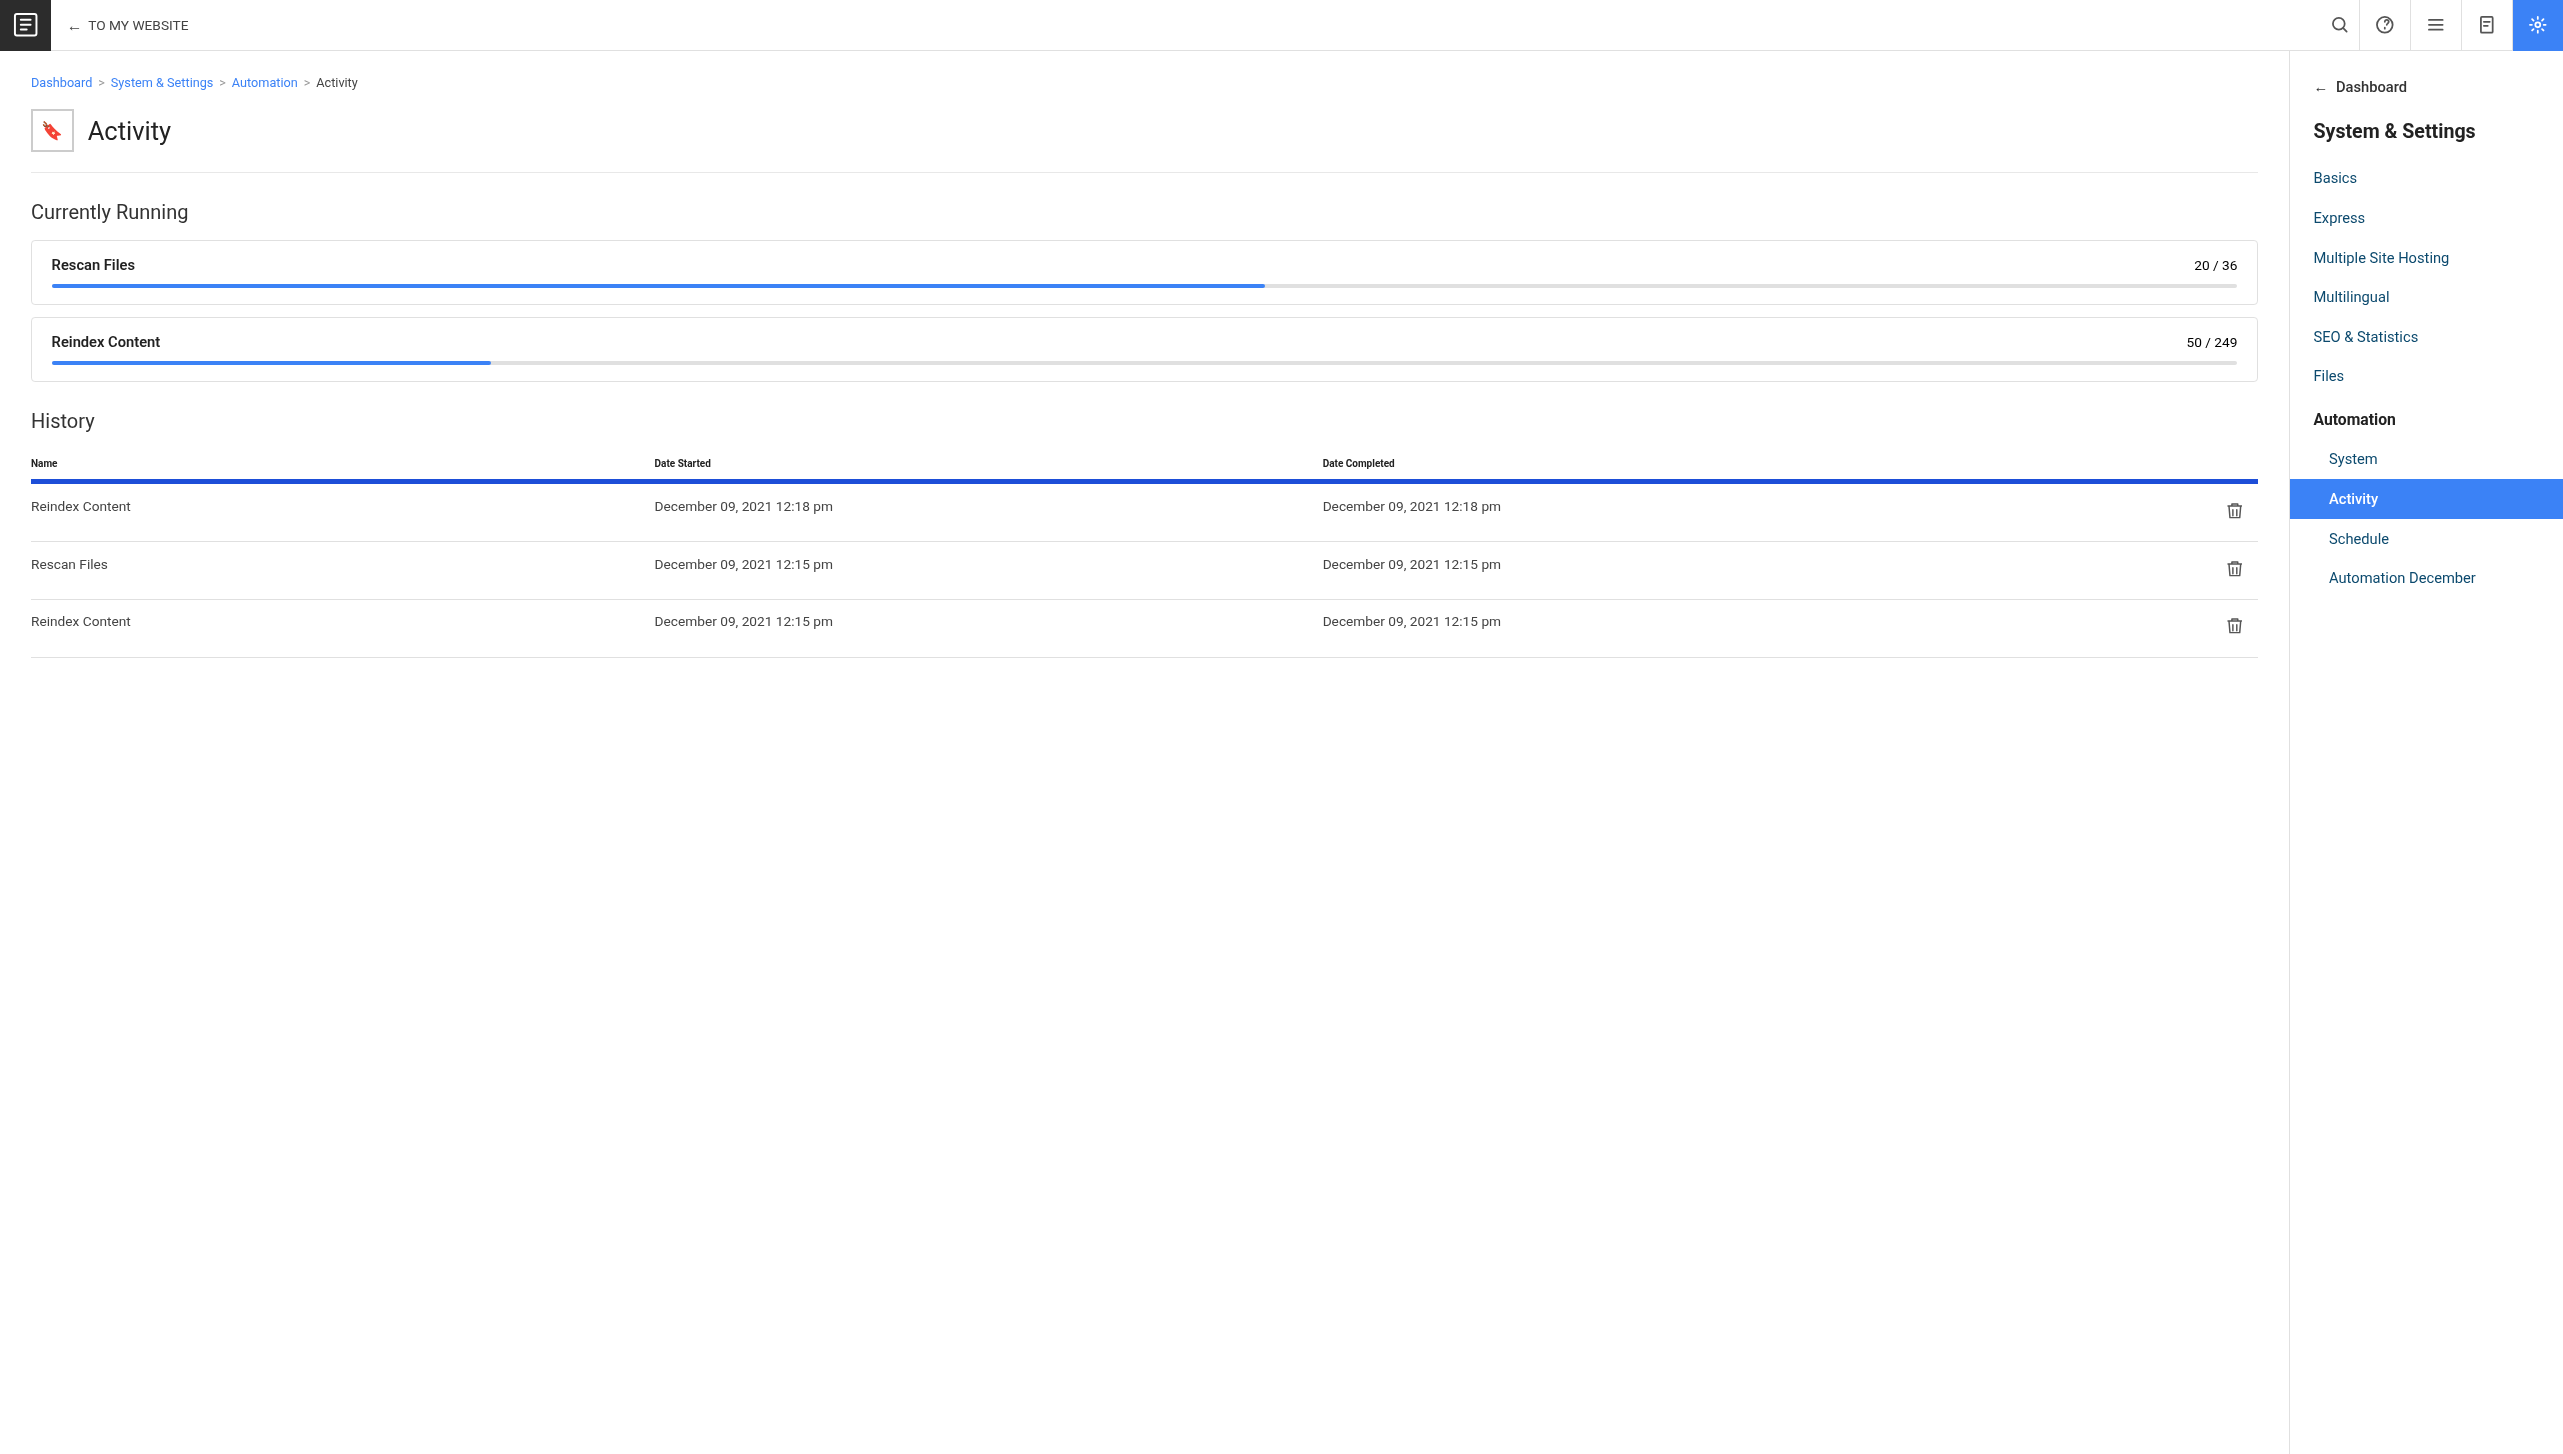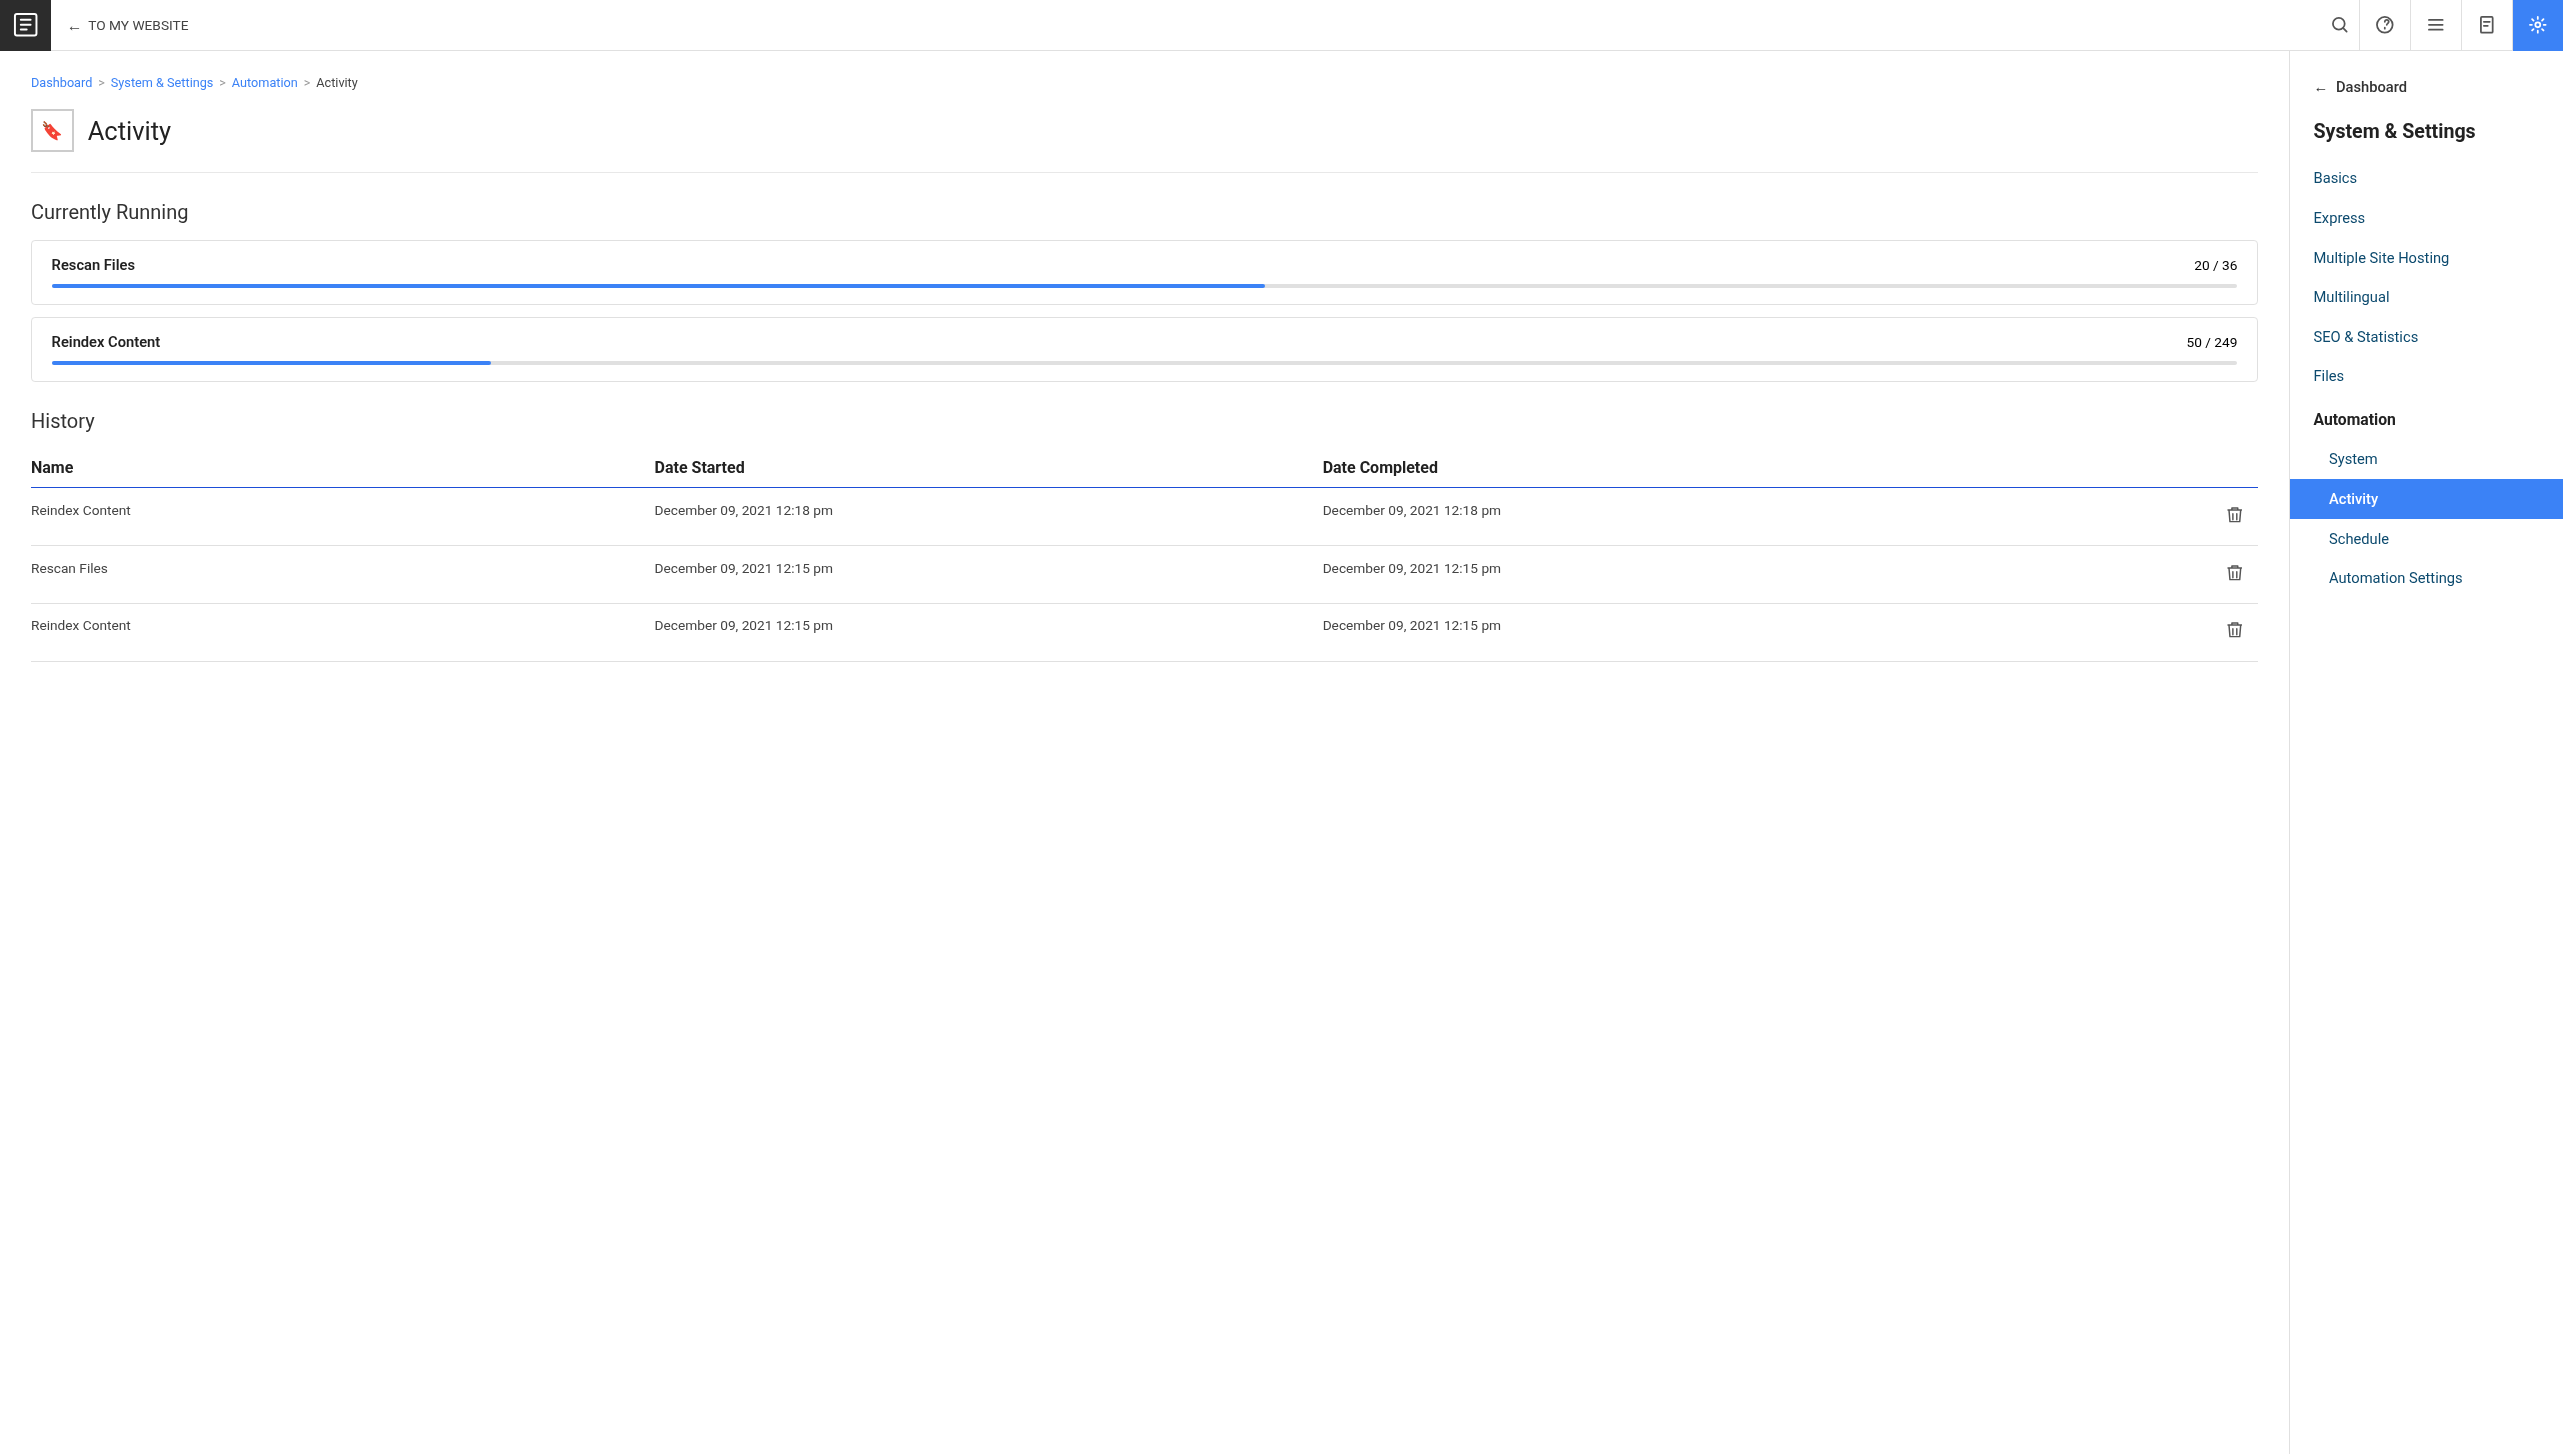--- a/index.html
+++ b/index.html
@@ -180,24 +180,24 @@
     .history-section {
       margin-top: 27.4px;
     }
     .history-table {
       width: 100%;
       border-collapse: collapse;
     }
     .history-table th {
       text-align: left;
       font-weight: 700;
-      font-size: 16px;
+      font-size: 10px;
       color: #222;
       padding: 9.8px 11.7px 9.8px 0;
-      border-bottom: 1px solid #1d4ed8;
+      border-bottom: 5px solid #1d4ed8;
     }
     .history-table td {
       padding: 13.7px 11.7px 13.7px 0;
       font-size: 13.7px;
       color: #444;
       border-bottom: 1px solid #e0e0e0;
       vertical-align: top;
     }
     .history-table tr:last-child td {
       border-bottom: 1px solid #e0e0e0;
@@ -423,19 +423,19 @@
     <div class="sidebar-item">Basics</div>
         <div class="sidebar-item">Express</div>
         <div class="sidebar-item">Multiple Site Hosting</div>
         <div class="sidebar-item">Multilingual</div>
         <div class="sidebar-item">SEO &amp; Statistics</div>
         <div class="sidebar-item">Files</div>
         <div class="sidebar-item section-header">Automation</div>
         <div class="sidebar-item sub-item">System</div>
         <div class="sidebar-item sub-item active">Activity</div>
         <div class="sidebar-item sub-item">Schedule</div>
-        <div class="sidebar-item sub-item">Automation Settings</div>
+        <div class="sidebar-item sub-item">Automation December</div>
       </div>
 
   </div>
 
 </div>
 
 
 </body></html>

